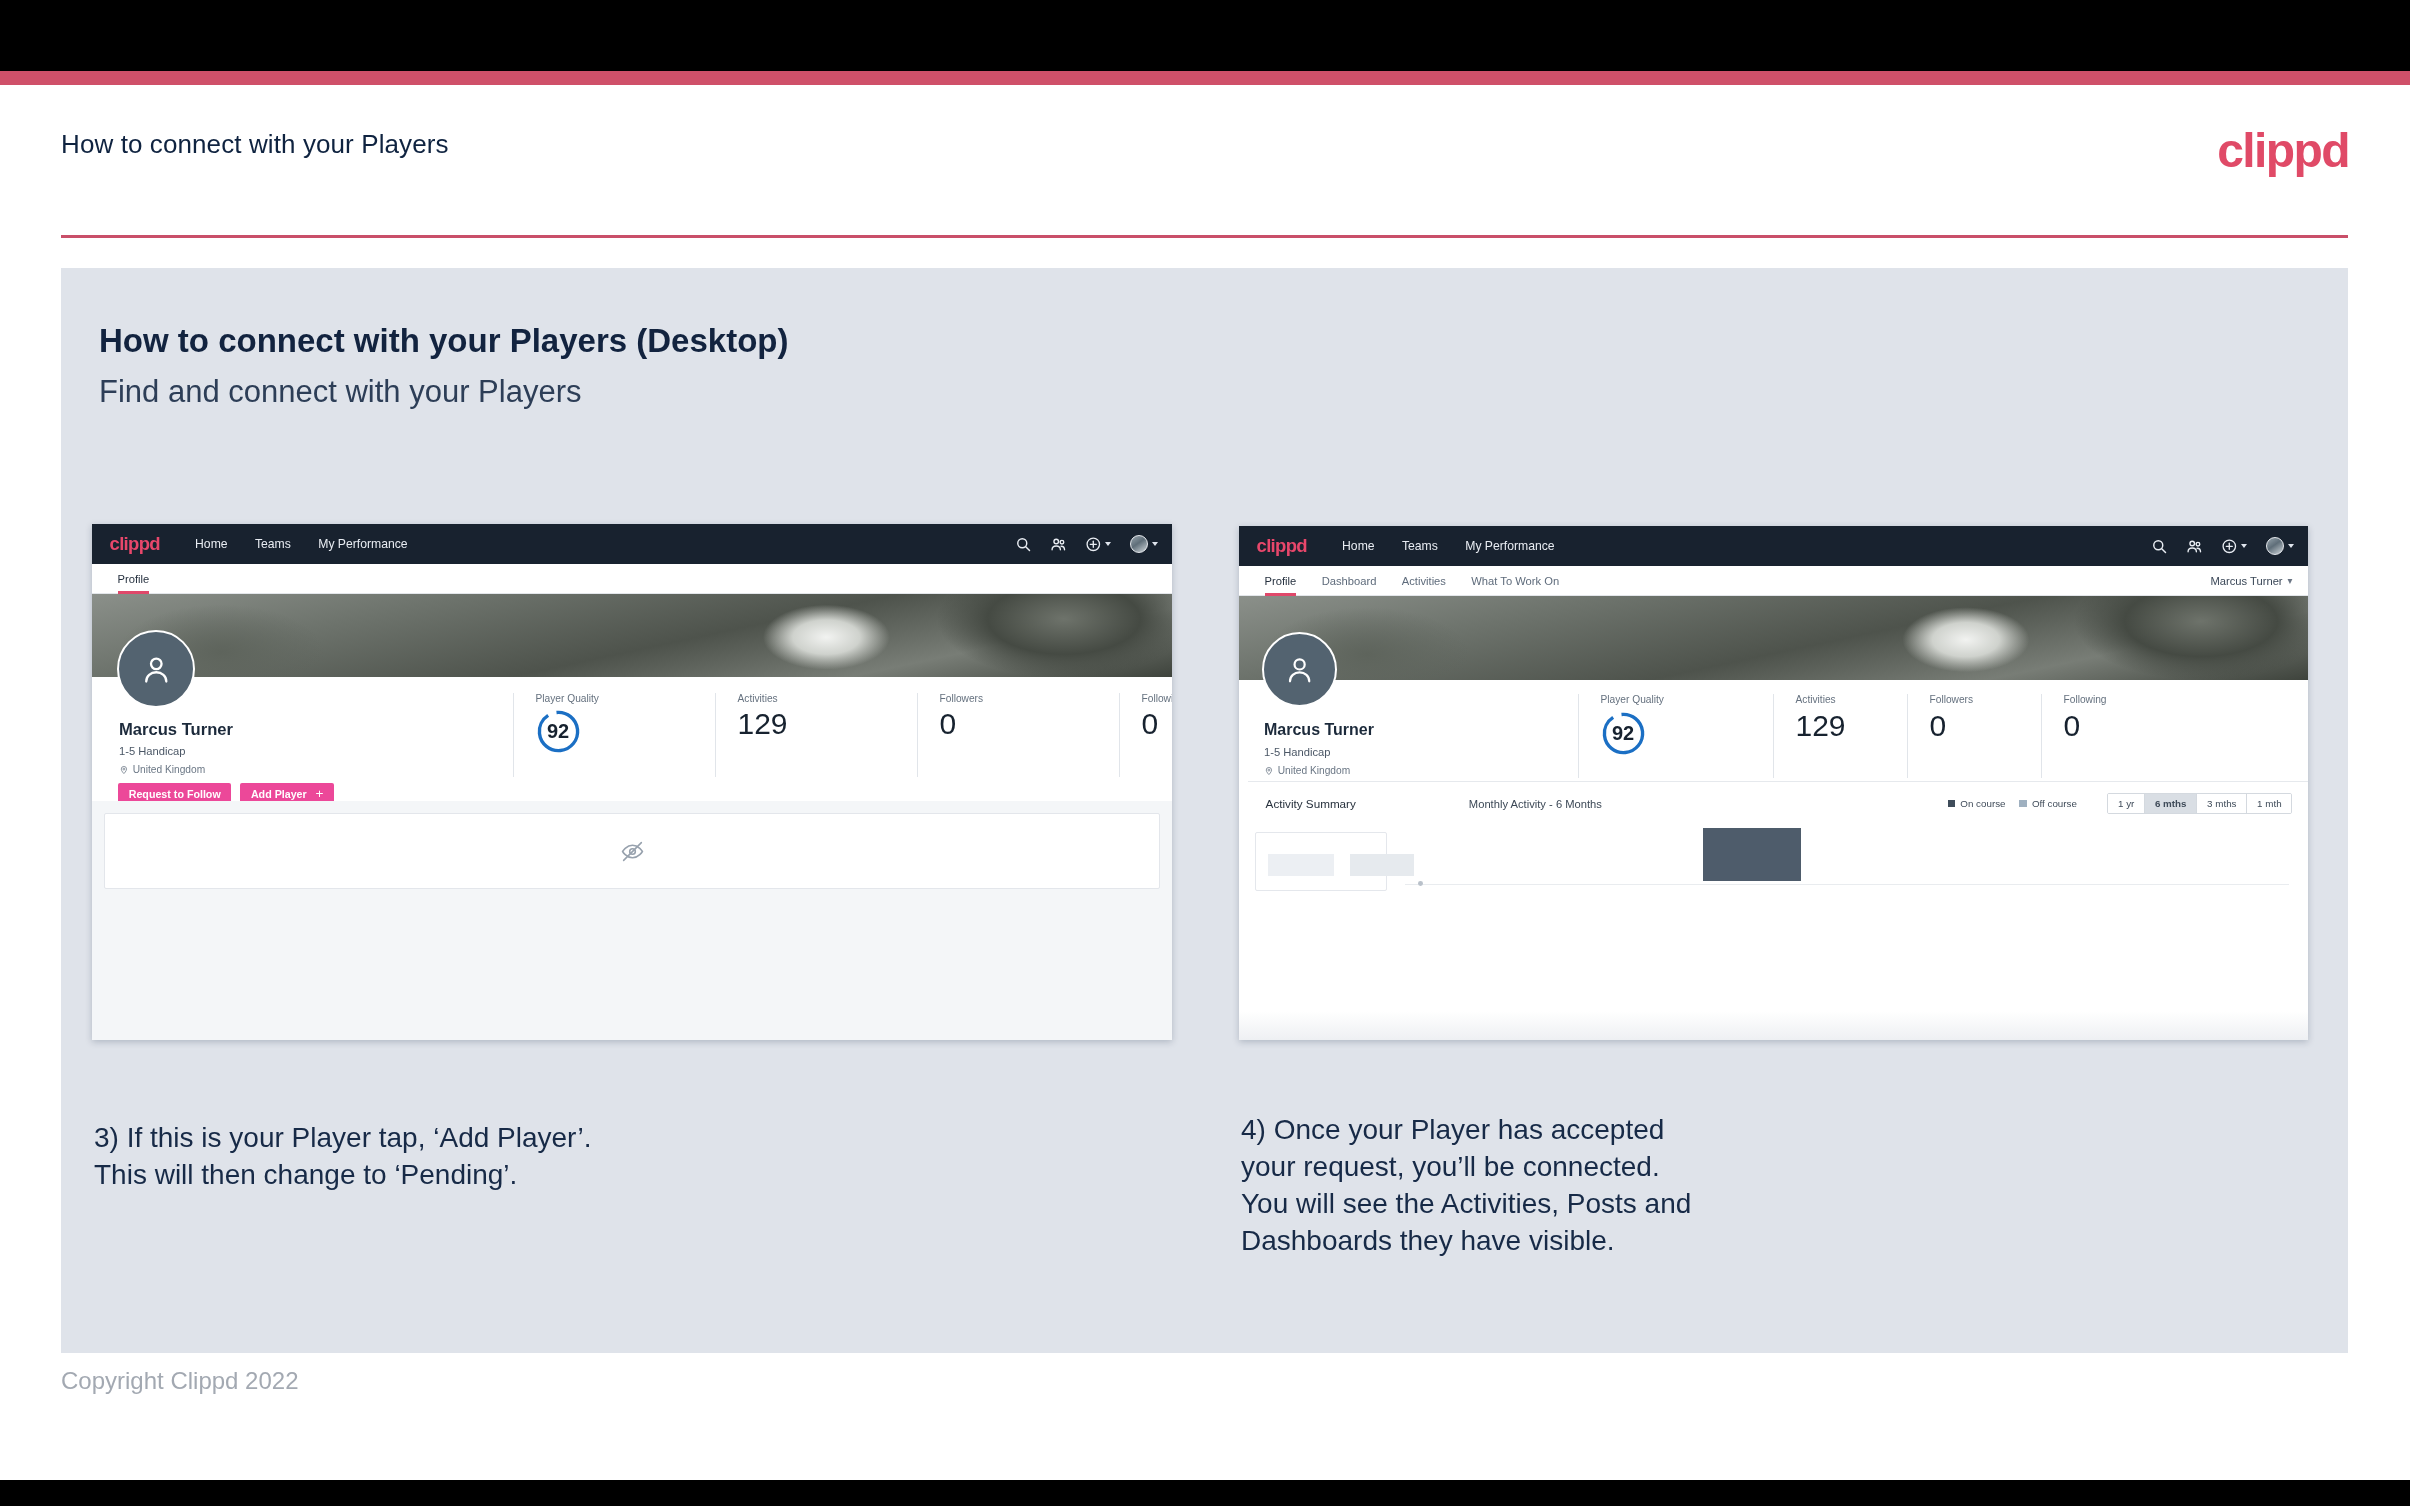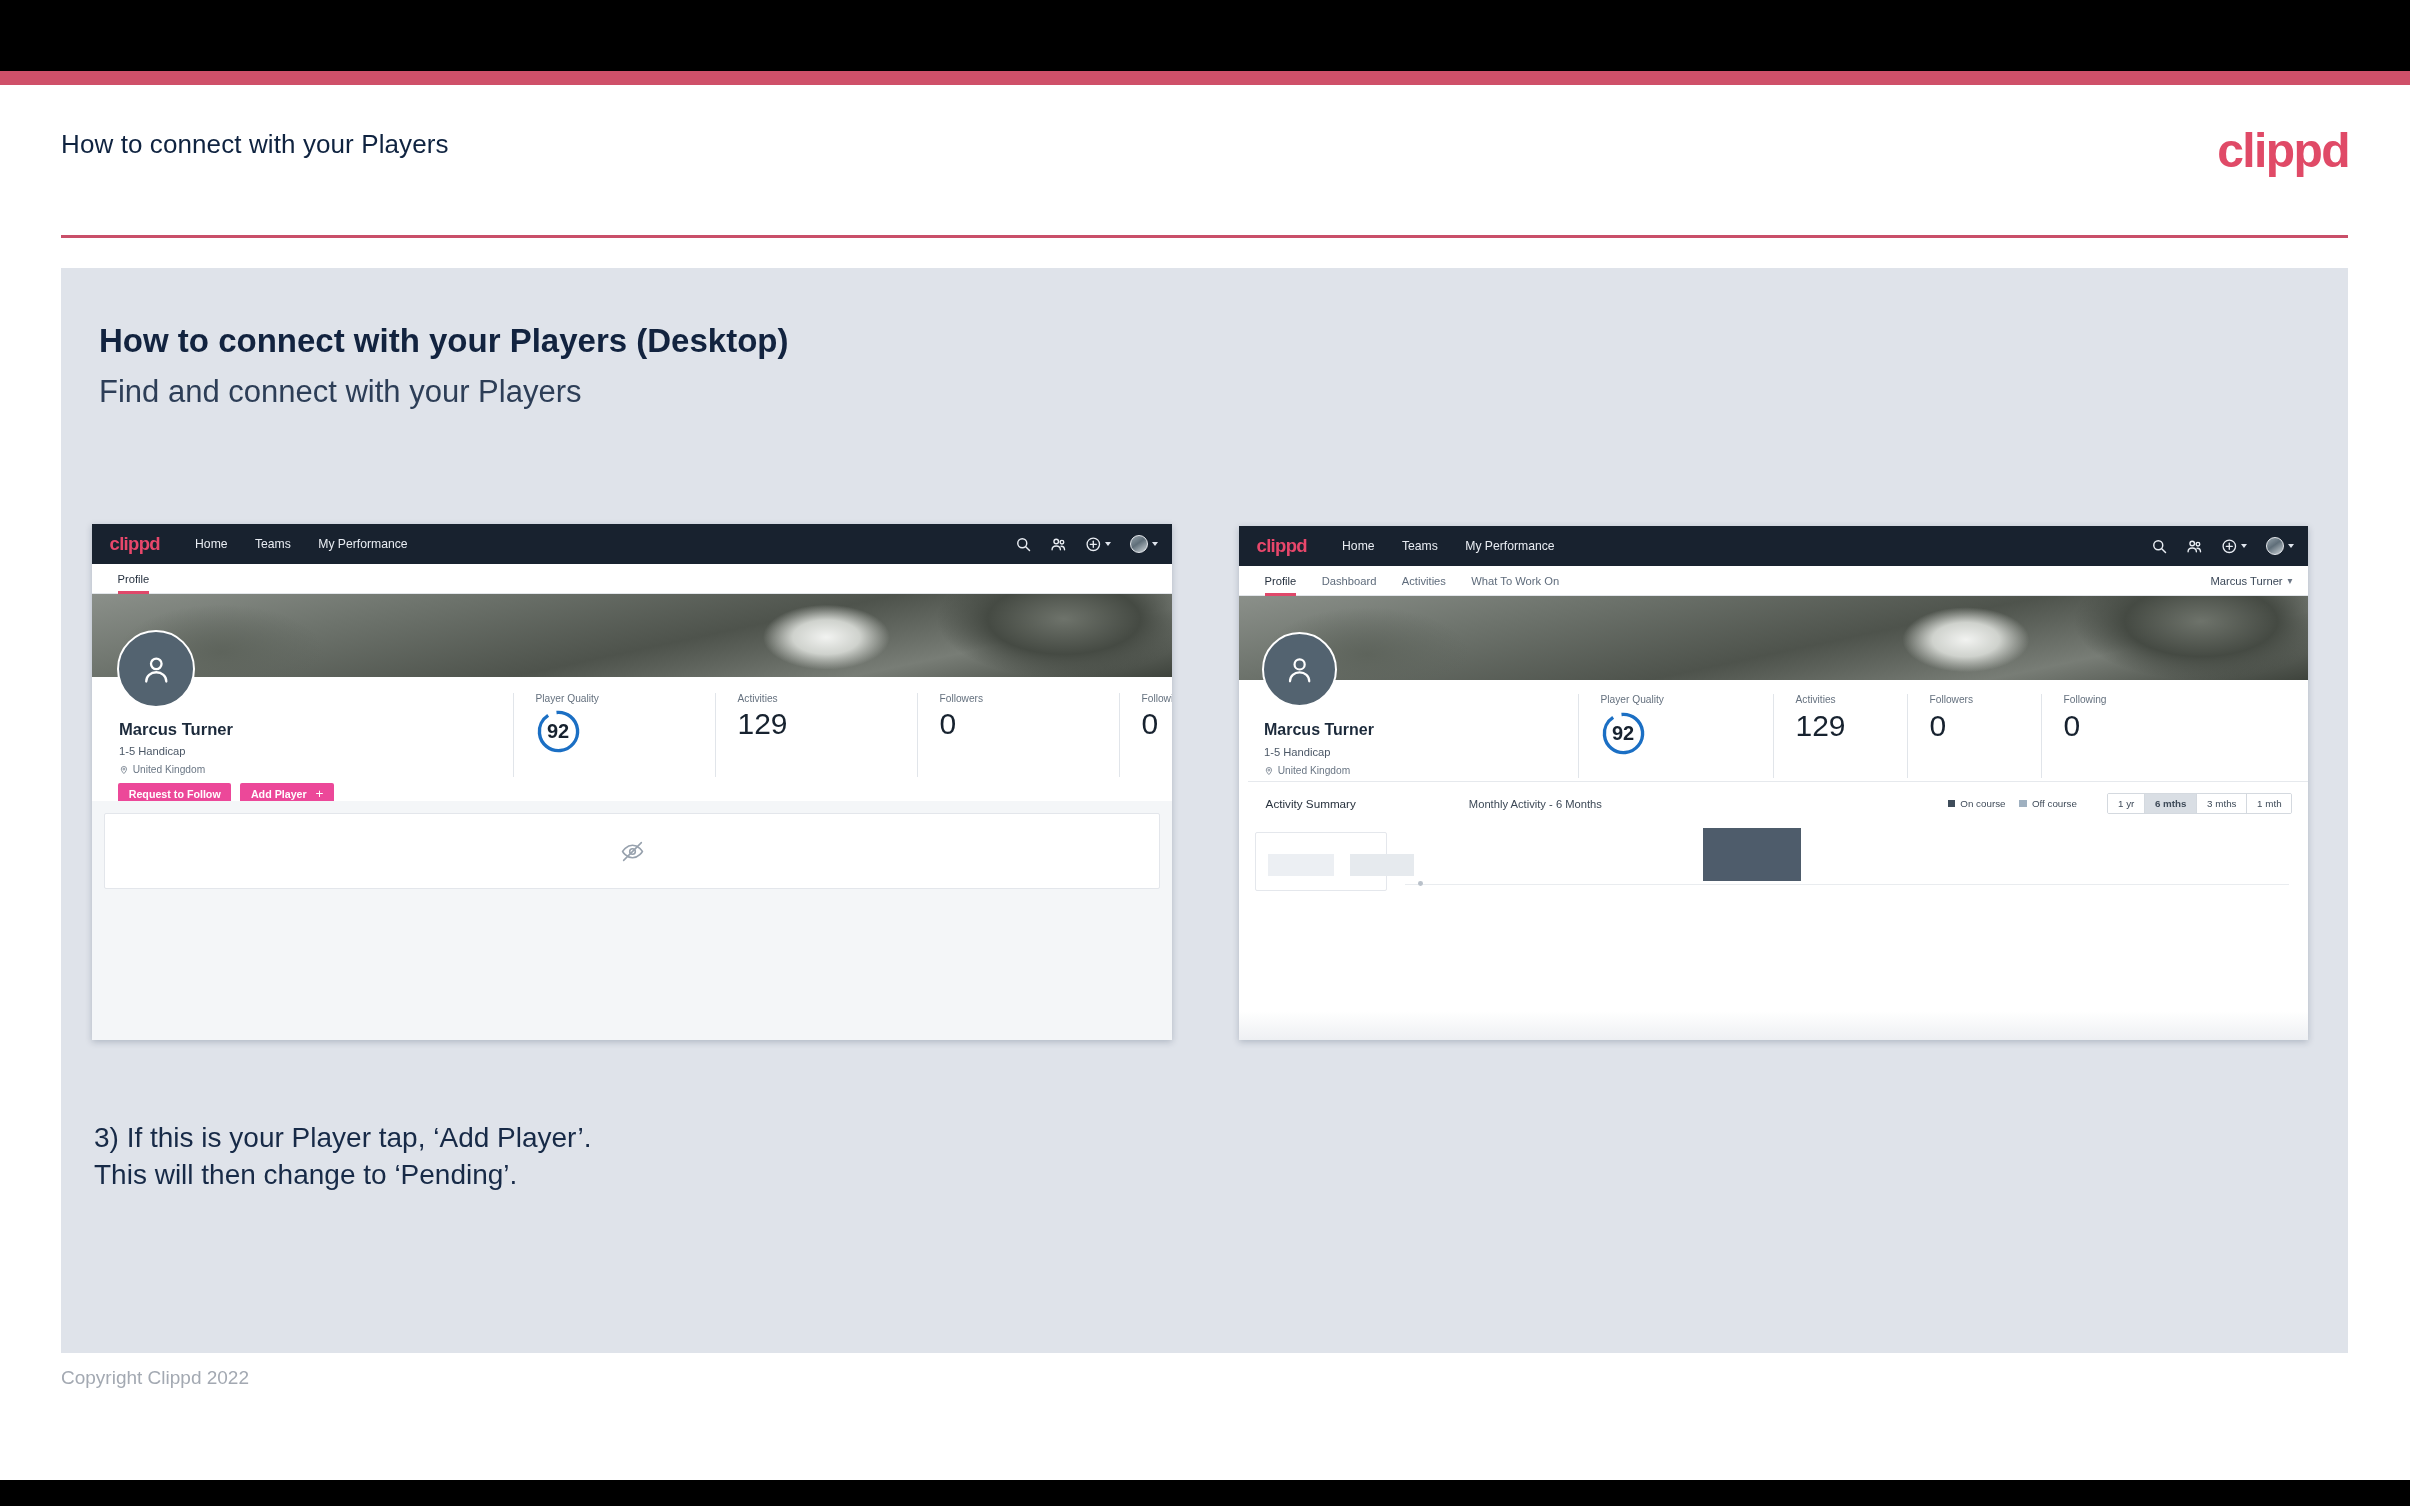--- a/index.html
+++ b/index.html
@@ -214,21 +214,21 @@
   
   .caption {
     position: absolute; font-size: 28px; line-height: 1.32; color: #172a47;
   }
   .cap-left  { left: 94px;  top: 1120px; }
   .cap-right { left: 1241px; top: 1112px; }
 
   
   .footer {
     position: absolute; left: 61px; top: 1367px;
-    font-size: 19px; color: #a3a9b2;
+    font-size: 24px; color: #a3a9b2;
   }
 </style>
 </head>
 <body>
 
 <div class="slide">
 
   <div class="bar-black-top"></div>
   <div class="bar-accent"></div>
   <div class="bar-black-bot"></div>
@@ -485,17 +485,23 @@
       <div class="chart-bar"></div>
       <div class="fade-bottom"></div>
     </div>
 
   </div>
 
   <div class="caption cap-left">
     <div>3) If this is your Player tap, ‘Add Player’.</div>
     <div>This will then change to ‘Pending’.</div>
   </div>
+  <div class="caption cap-right">
+    <div>4) Once your Player has accepted</div>
+    <div>your request, you’ll be connected.</div>
+    <div>You will see the Activities, Posts and</div>
+    <div>Dashboards they have visible.</div>
+  </div>
 
   <div class="footer">Copyright Clippd 2022</div>
 
 </div>
 
 
 </body></html>

